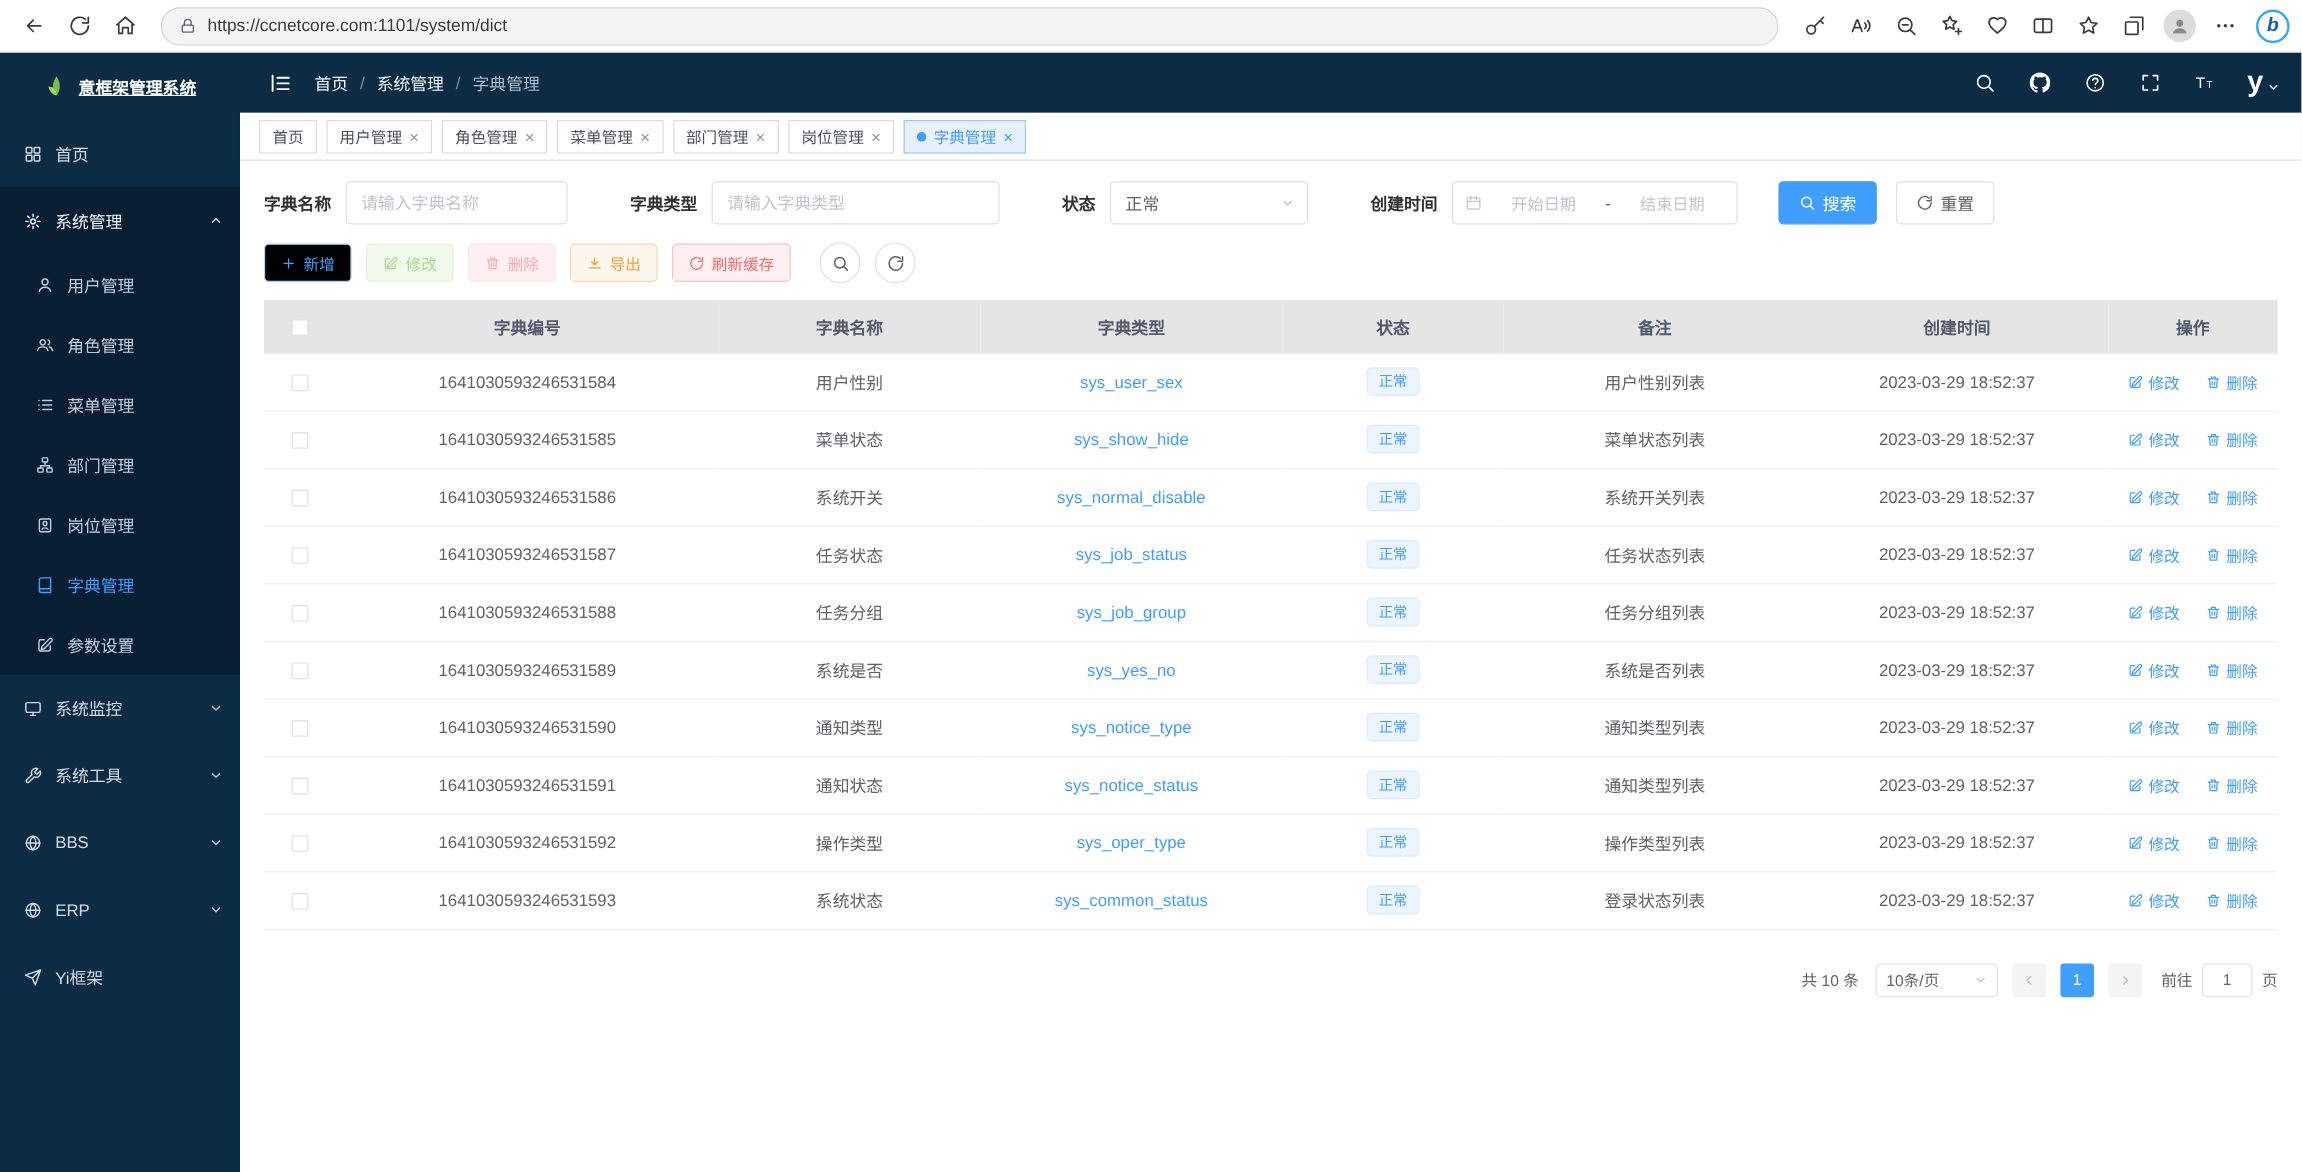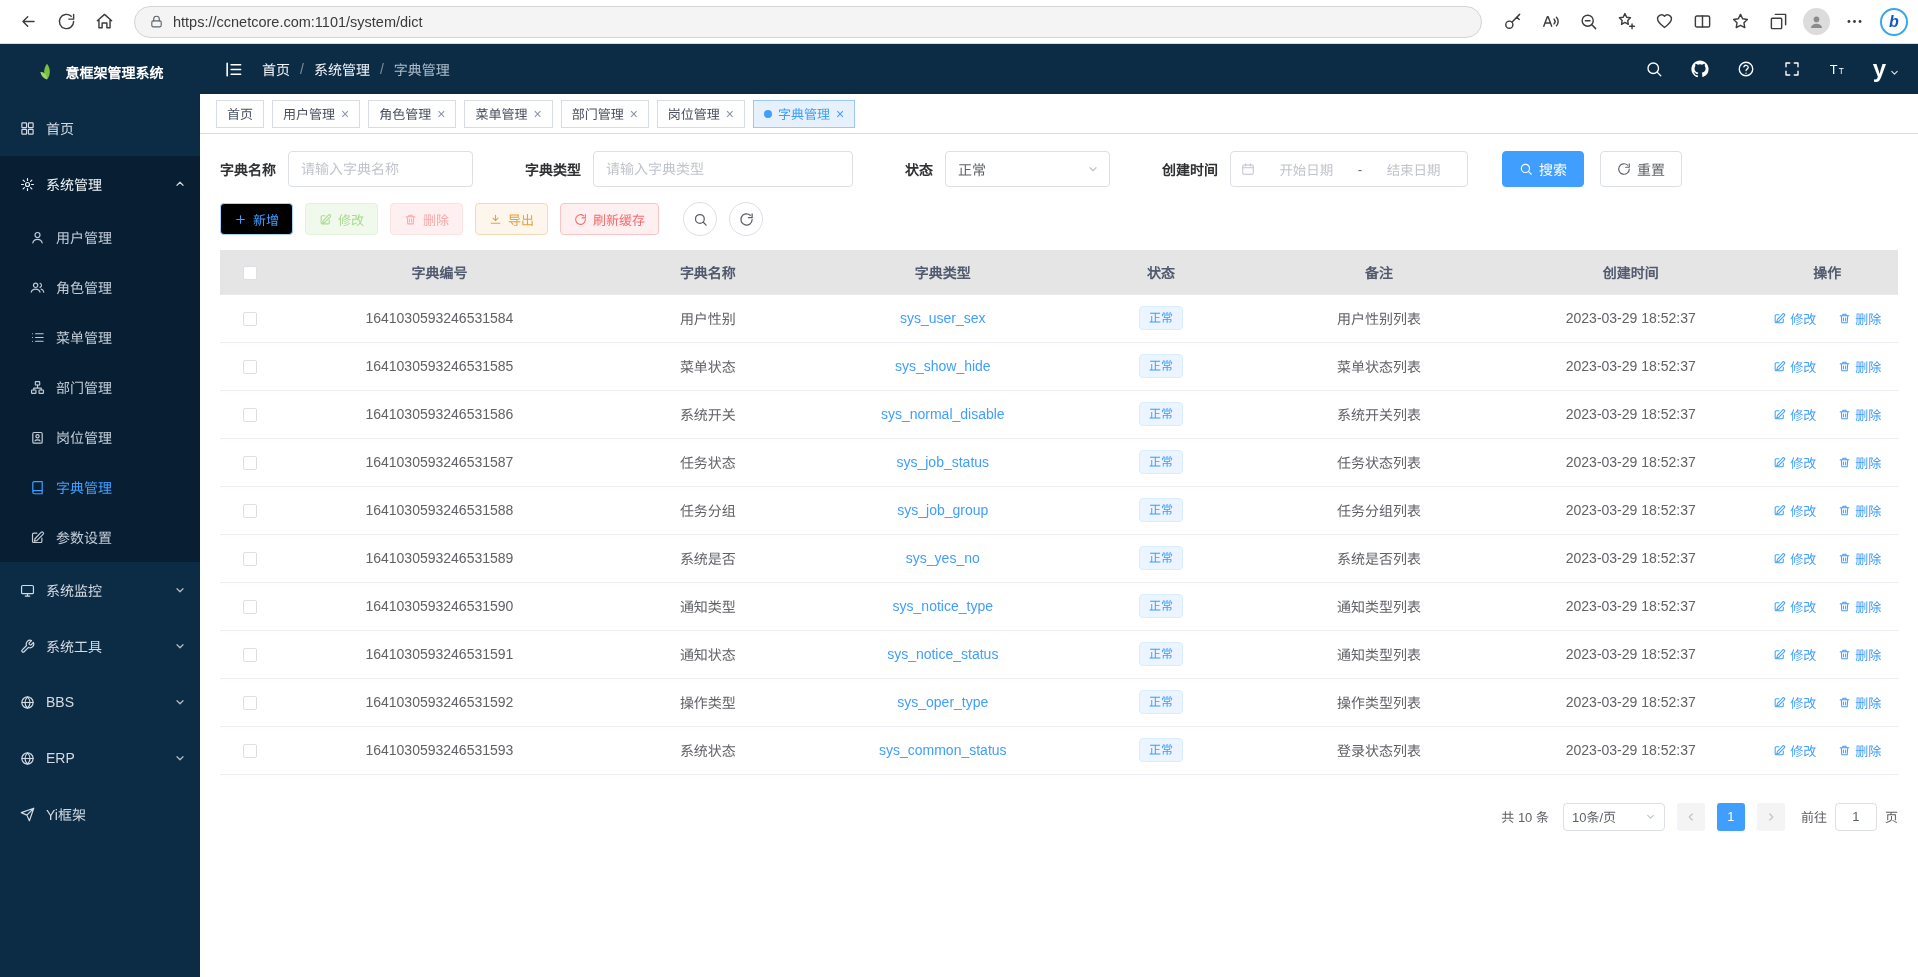--- a/index.html
+++ b/index.html
@@ -17,21 +17,21 @@
   .address-bar { flex:1; height:32px; margin:0 10px; background:#f4f4f4; border:1px solid #d4d4d4; border-radius:16px; display:flex; align-items:center; padding:0 14px; gap:9px; color:#3a3a3a; font-size:14.5px; cursor:text; }
   .address-bar .ic { width:15px; height:15px; color:#5f6368; stroke-width:1.8; }
   .chrome-right { display:flex; align-items:center; gap:2px; }
   .avatar-circle { width:27px; height:27px; border-radius:50%; background:#dcdcdc; display:flex; align-items:center; justify-content:center; color:#8b8b8b; }
   .avatar-circle .ic { width:17px; height:17px; }
   .bing-btn { width:28px; height:28px; border-radius:50%; background:#fff; border:2px solid #39a7e9; color:#1458c6; font-weight:bold; font-size:16px; font-style:italic; display:flex; align-items:center; justify-content:center; margin-left:6px; cursor:pointer; }
 
   
   .app { flex:1; display:flex; min-height:0; }
   .sidebar { width:200px; flex:0 0 200px; background:#0c2b45; color:#cfd6de; display:flex; flex-direction:column; }
-  .logo-row { height:56px; display:flex; align-items:center; justify-content:center; gap:9px; color:#fff; font-size:14px; font-weight:bold; cursor:pointer; }
+  .logo-row { height:56px; display:flex; align-items:center; justify-content:center; gap:9px; color:#fff; font-size:14px; font-weight:bold; cursor:pointer;text-decoration:underline; }
   .menu { flex:1; overflow:hidden; font-size:14px; }
   .menu-item { height:56px; display:flex; align-items:center; gap:11px; padding:0 34px 0 20px; position:relative; cursor:pointer; color:#d4dbe2; }
   .menu-item .arrow, .sub-item .arrow { position:absolute; right:14px; width:12px; height:12px; stroke-width:2.4; opacity:.85; }
   .menu-group.open { background:#081e33; }
   .menu-group.open > .menu-item { color:#f0f4f8; }
   .sub-item { height:50px; display:flex; align-items:center; gap:11px; padding:0 34px 0 30px; position:relative; cursor:pointer; color:#c3cdd8; }
   .sub-item.active { color:#409eff; }
   .menu .mi { width:15px; height:15px; stroke-width:1.9; }
 
   .main { flex:1; display:flex; flex-direction:column; min-width:0; }
@@ -61,21 +61,21 @@
 
   
   .content { flex:1; background:#fff; padding:17px 20px; min-height:0; }
 
   .filter-row { display:flex; align-items:center; }
   .f-group { display:flex; align-items:center; gap:12px; margin-right:52px; }
   .f-label { font-size:14px; font-weight:bold; color:#303133; white-space:nowrap; }
   .inp { height:36px; border:1px solid #dcdfe6; border-radius:4px; background:#fff; font-size:14px; color:#606266; padding:0 12px; outline:none; }
   .inp::placeholder { color:#c0c4cc; }
   .inp-name { width:185px; }
-  .inp-type { width:260px; }
+  .inp-type { width:240px; }
   .select-box { width:165px; height:36px; border:1px solid #dcdfe6; border-radius:4px; display:flex; align-items:center; justify-content:space-between; padding:0 10px 0 12px; font-size:14px; color:#606266; cursor:pointer; background:#fff; }
   .select-box .ic { width:12px; height:12px; color:#c0c4cc; stroke-width:2.4; }
   .daterange { width:238px; height:36px; border:1px solid #dcdfe6; border-radius:4px; display:flex; align-items:center; gap:8px; padding:0 10px; font-size:13.5px; background:#fff; cursor:pointer; }
   .daterange .ic { width:14px; height:14px; color:#c0c4cc; stroke-width:1.8; }
   .dr-ph { color:#c0c4cc; flex:1; text-align:center; }
   .dr-sep { color:#606266; }
 
   .btn { height:36px; border-radius:4px; display:inline-flex; align-items:center; gap:6px; padding:0 16px; font-size:14px; cursor:pointer; border:1px solid transparent; }
   .btn .ic { width:14px; height:14px; }
   .btn-primary { background:#409eff; border-color:#409eff; color:#fff; margin-left:6px; }

